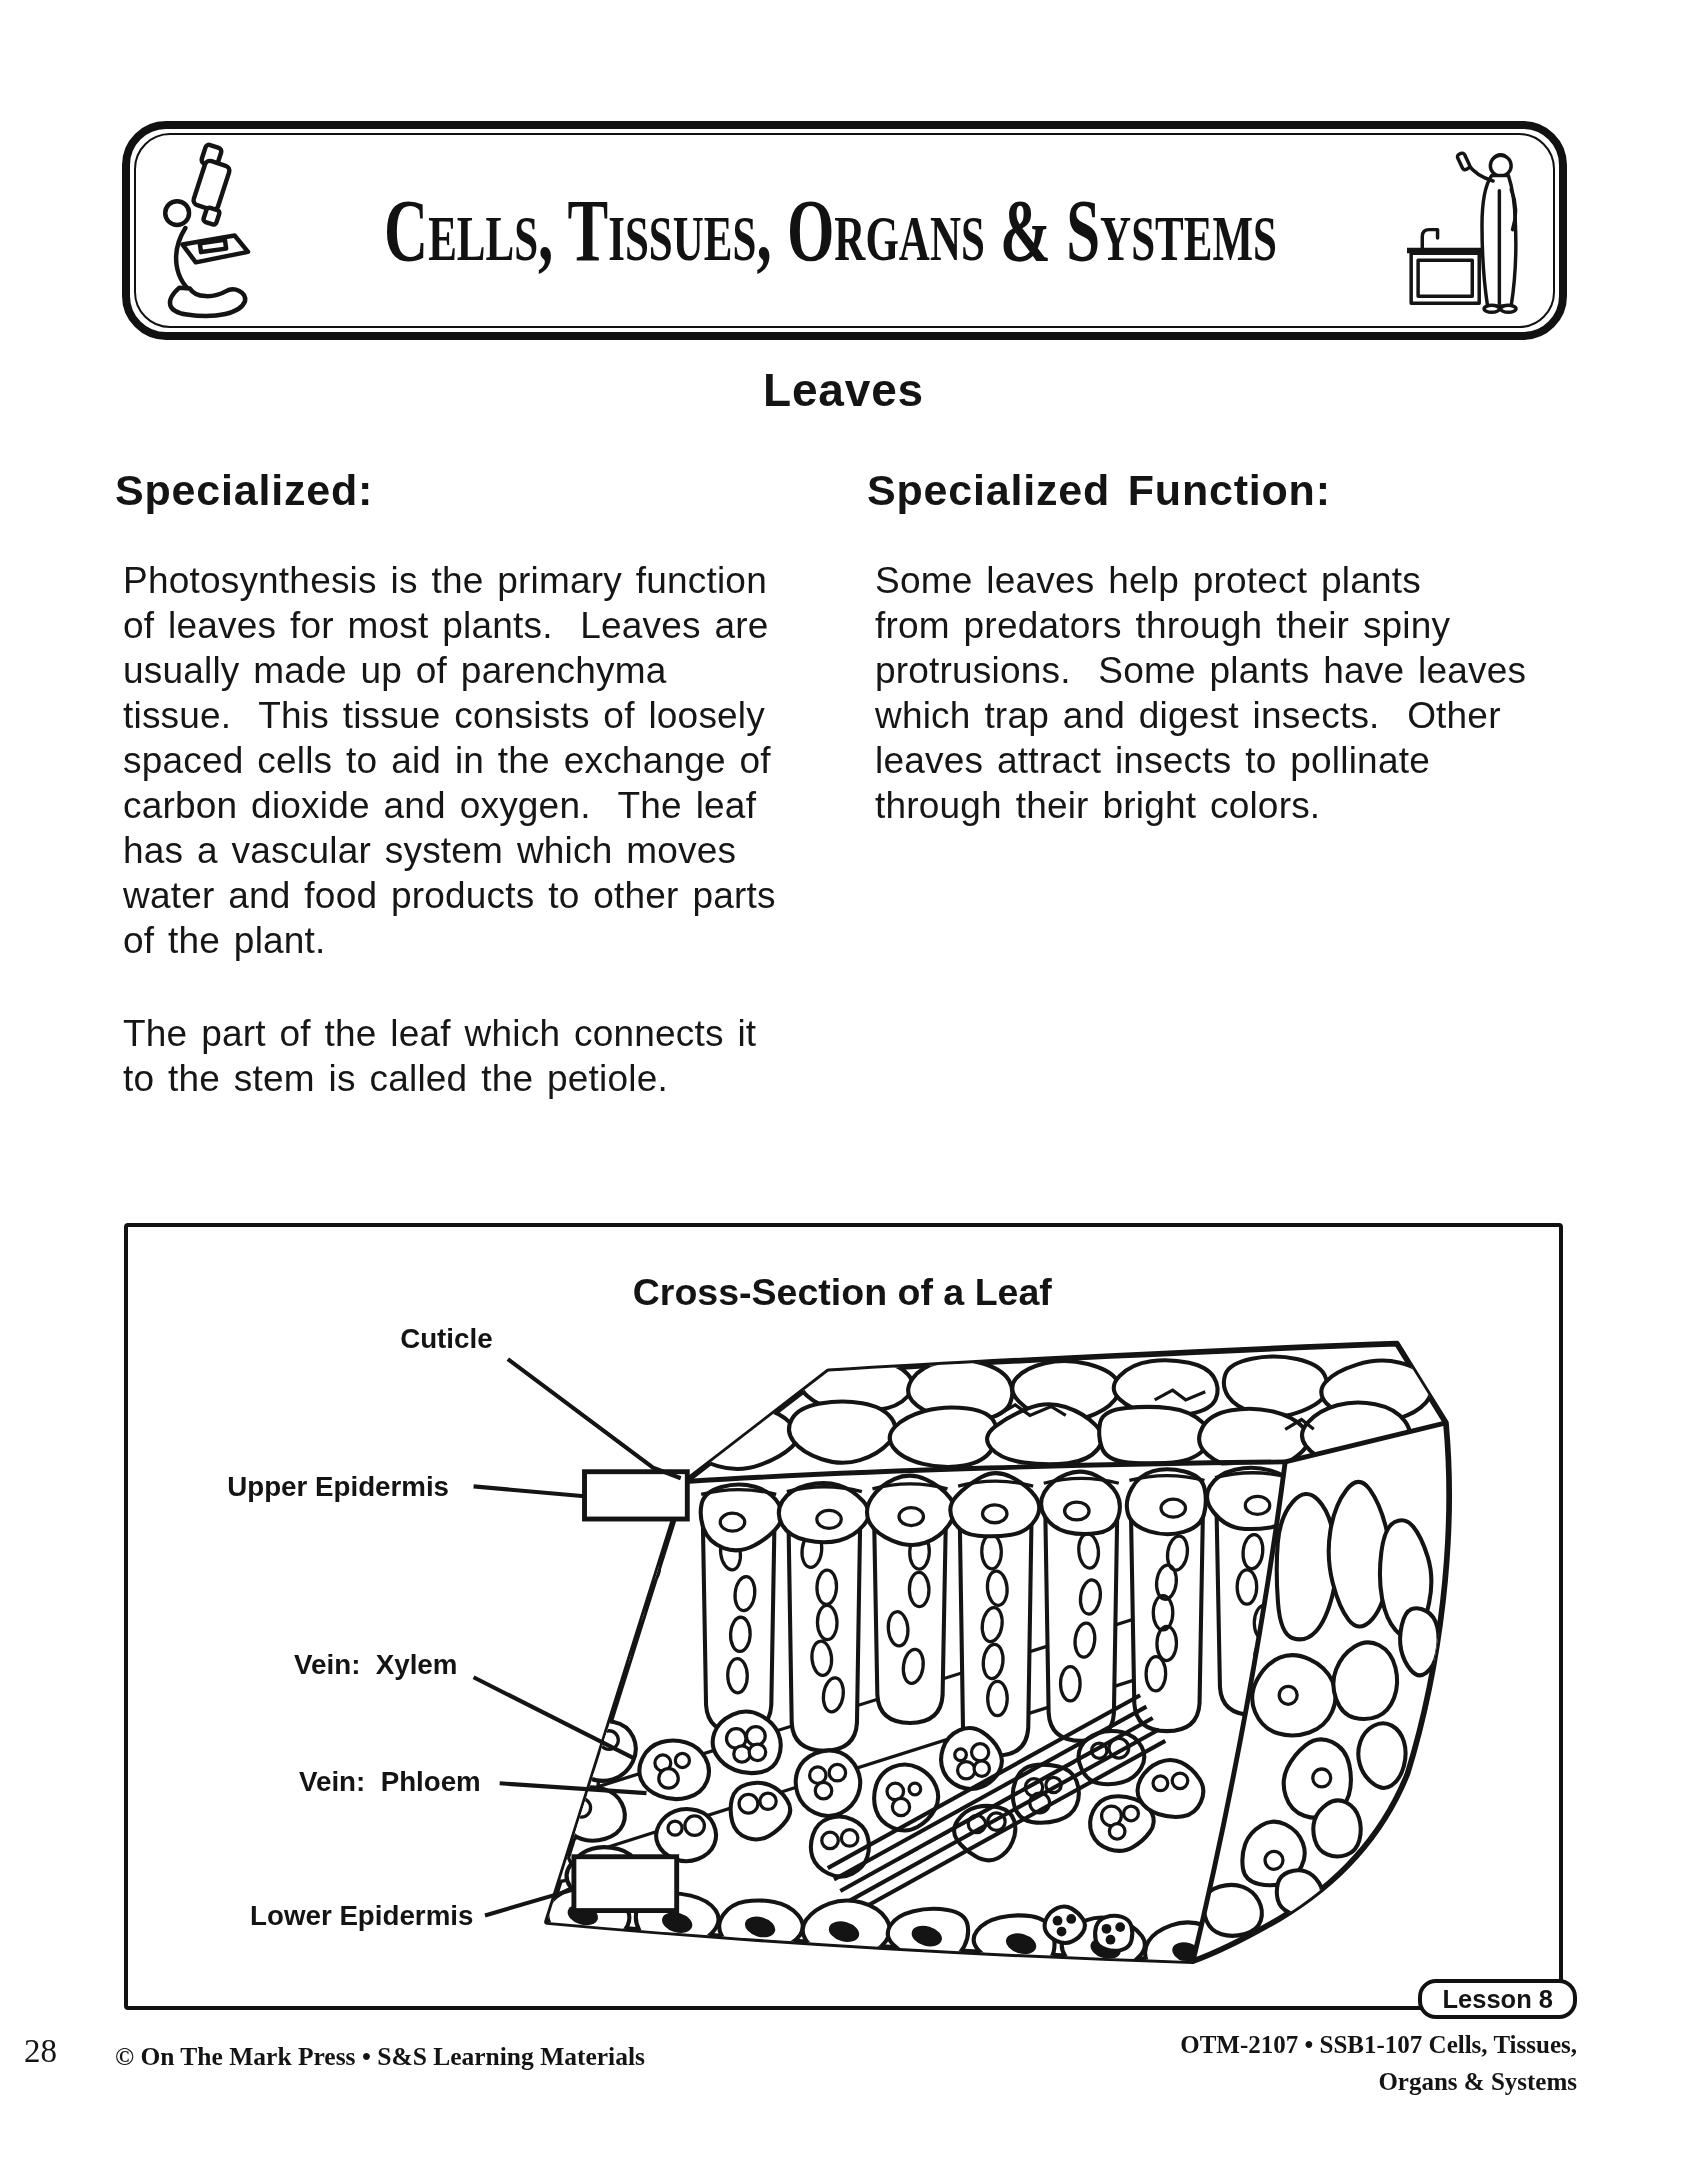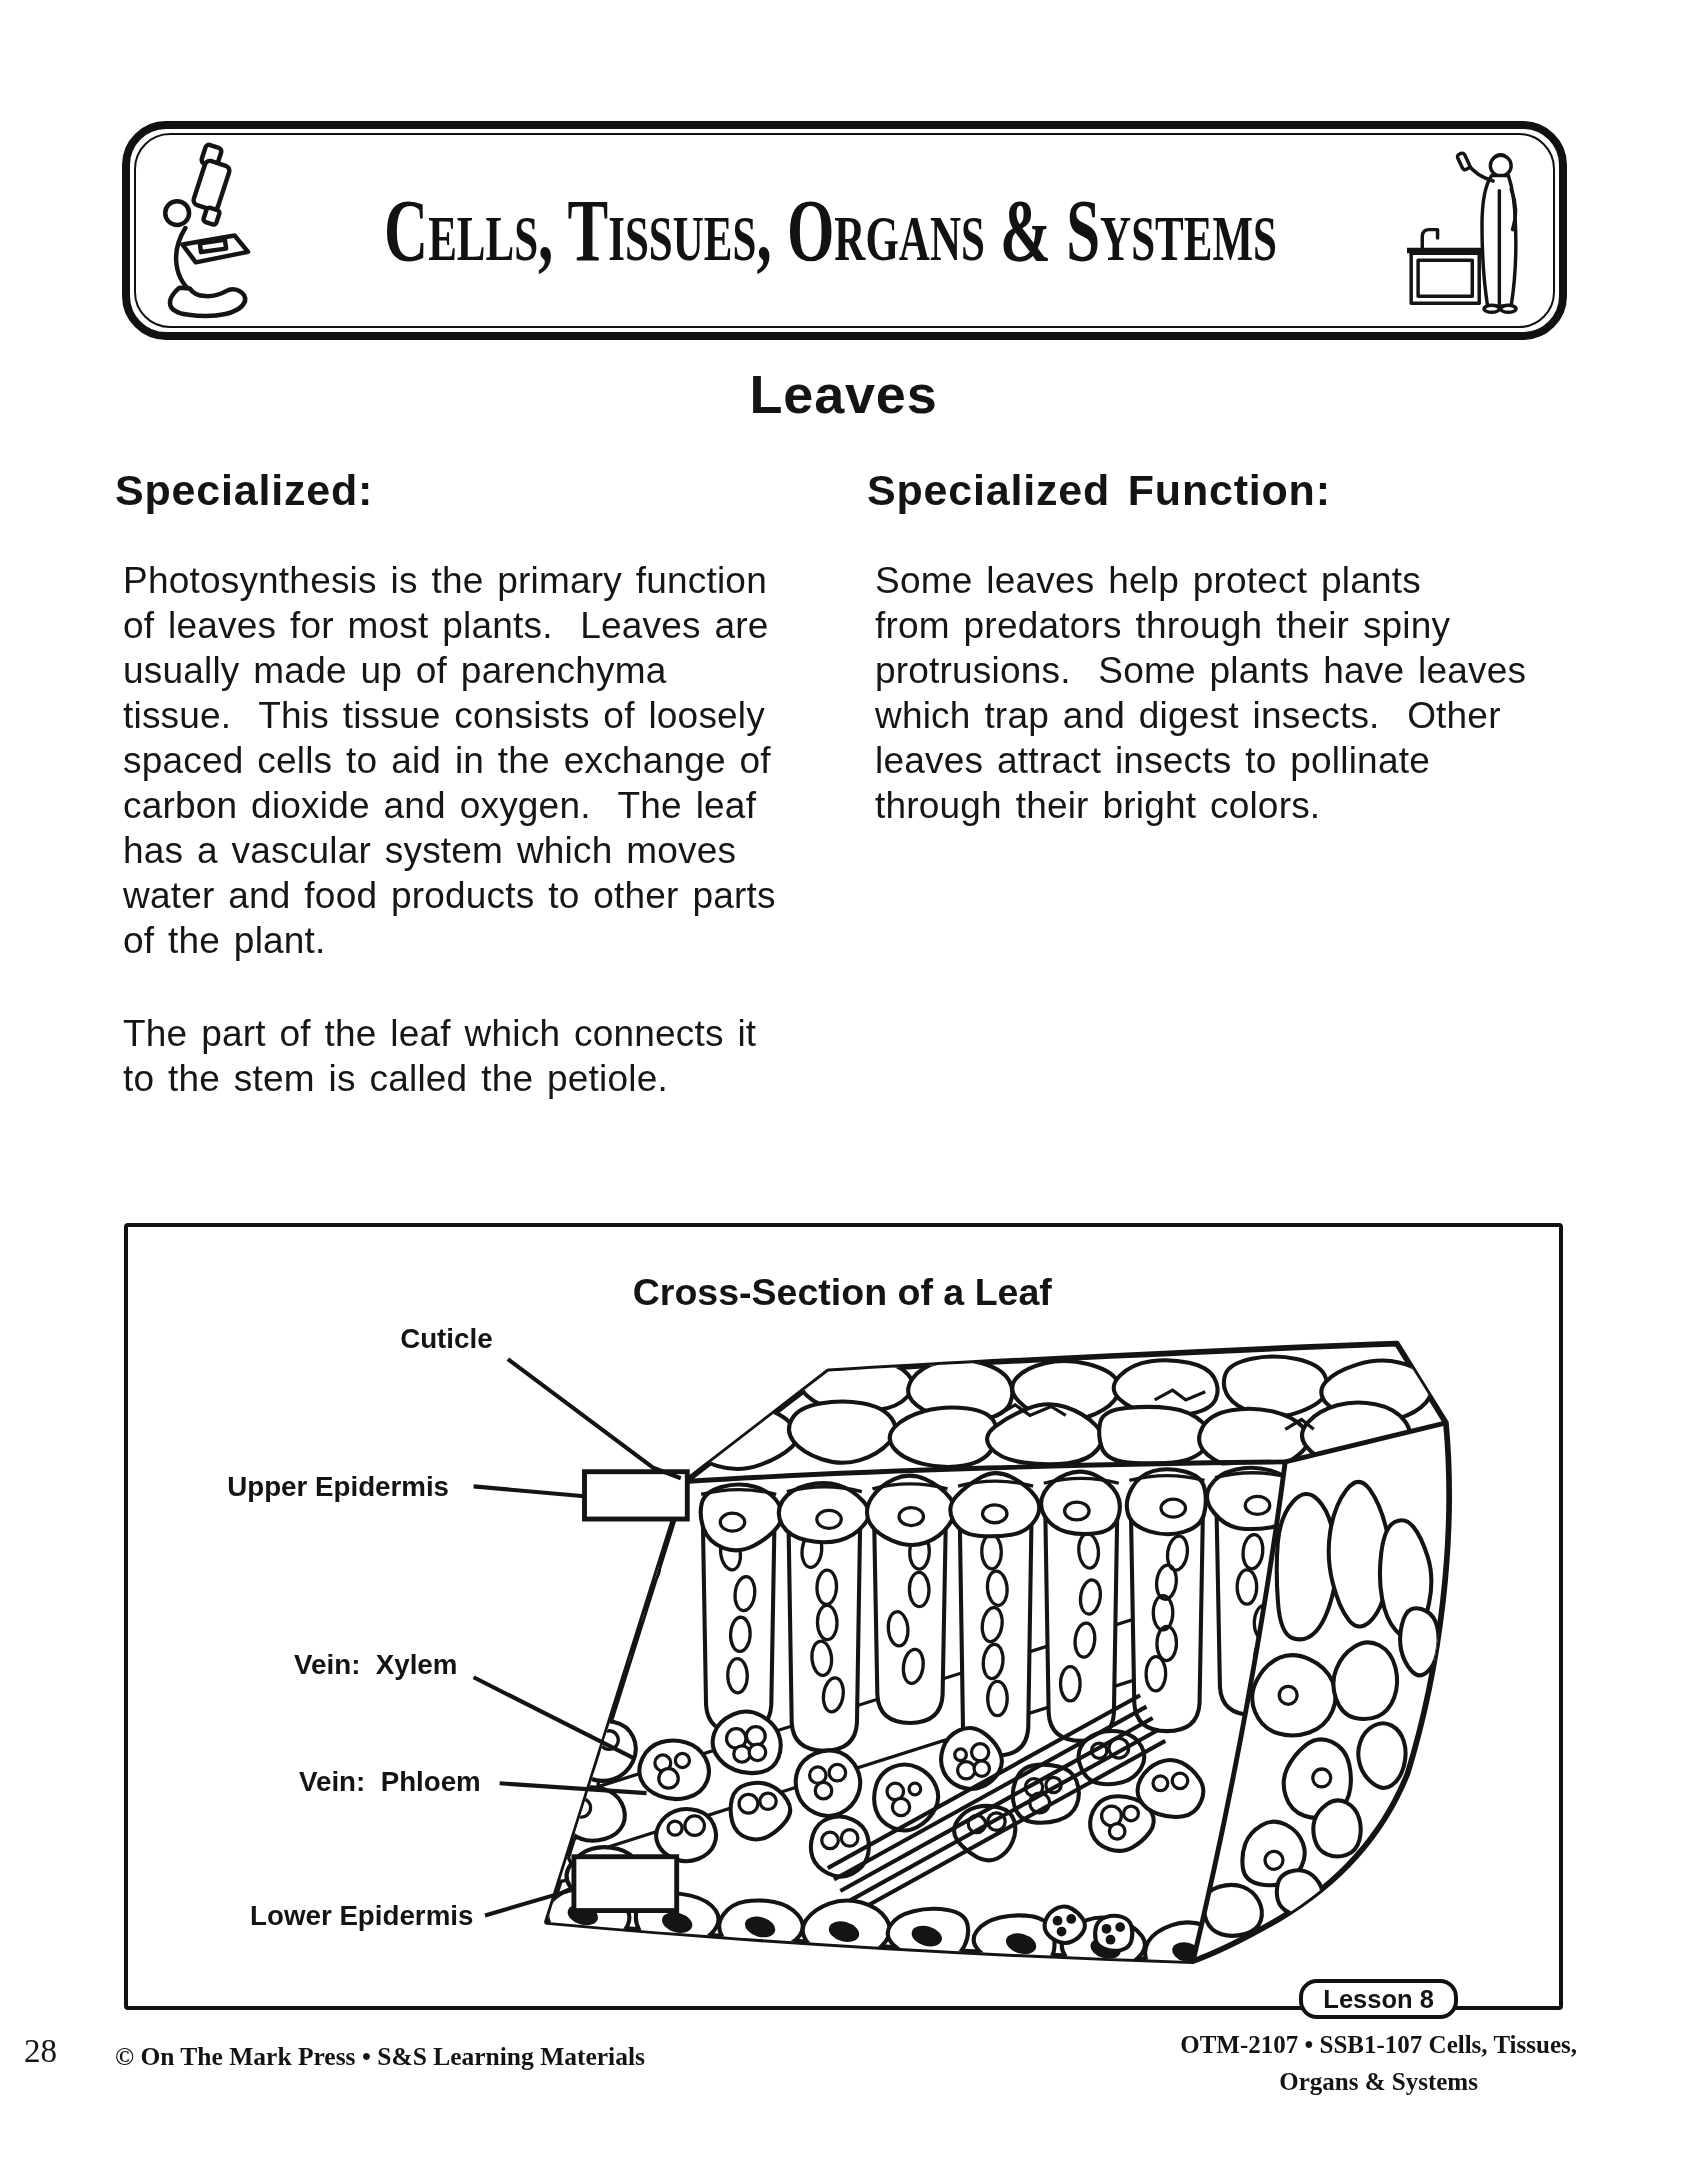--- a/index.html
+++ b/index.html
@@ -9,42 +9,42 @@
   .banner{position:absolute;left:122px;top:121px;width:1445px;height:219px;
           border:8.2px solid #111;border-radius:44px;box-sizing:border-box;background:#fff;}
   .banner-inner{position:absolute;left:4.1px;top:4.1px;right:4.1px;bottom:4.1px;
           border:2.5px solid #111;border-radius:36px;display:flex;align-items:center;
           justify-content:space-between;padding:0 21.4px;box-sizing:border-box;gap:48px;}
   .banner-title{flex:1;text-align:center;font-family:"Liberation Serif",serif;
           font-weight:bold;font-size:61px;font-variant:small-caps;letter-spacing:0px;
           transform:scaleY(1.45);white-space:nowrap;color:#121212;}
   
   .page-title{position:absolute;left:0;top:363px;width:1687px;margin:0;text-align:center;
-          font-size:54px;font-weight:bold;letter-spacing:0.8px;}
+          font-size:46px;font-weight:bold;letter-spacing:0.8px;}
   .sec-heading{position:absolute;margin:0;font-size:43px;font-weight:bold;letter-spacing:0.8px;word-spacing:5px;}
   .body-text{position:absolute;margin:8px;font-size:37px;line-height:45px;letter-spacing:0.2px;
           word-spacing:3.3px;white-space:pre-wrap;color:#161616;}
   #desc-heading{left:115px;top:466px;}
   #spec-heading{left:867px;top:466px;}
   #desc-p1{left:115px;top:550px;width:758px;}
   #desc-p2{left:115px;top:1003px;width:758px;}
   #spec-p1{left:867px;top:550px;width:741px;}
   
   .diagram-box{position:absolute;left:124px;top:1223px;width:1439px;height:787px;
           border:4.1px solid #111;border-radius:4px;box-sizing:border-box;background:#fff;overflow:hidden;}
   .diagram-box svg{display:block;width:100%;height:100%;}
   .dg-title{font-family:"Liberation Sans",sans-serif;font-size:46px;font-weight:bold;}
   .dg-label{font-family:"Liberation Sans",sans-serif;font-size:34px;font-weight:bold;}
   
   .footer-left{position:absolute;left:115px;top:2042px;font-family:"Liberation Serif",serif;
           font-weight:bold;font-size:25.5px;}
   .footer-page{position:absolute;left:0;top:2033px;width:1687px;text-align:left;
           font-family:"Liberation Serif",serif;font-size:33px;padding-left:24px;}
   .footer-right{position:absolute;right:110px;top:1979px;display:flex;flex-direction:column;
-          align-items:center;}
+          align-items:flex-end;}
   .lesson-badge{display:inline-block;border:4.1px solid #111;border-radius:18px;
           padding:1.6px 20px;font-family:"Liberation Sans",sans-serif;font-weight:bold;
           font-size:25.5px;margin-bottom:6.6px;background:#fff;}
   .footer-code{font-family:"Liberation Serif",serif;font-weight:bold;font-size:25px;
           line-height:37px;text-align:right;}
 </style>
 </head>
 <body>
 
 <div class="page">

